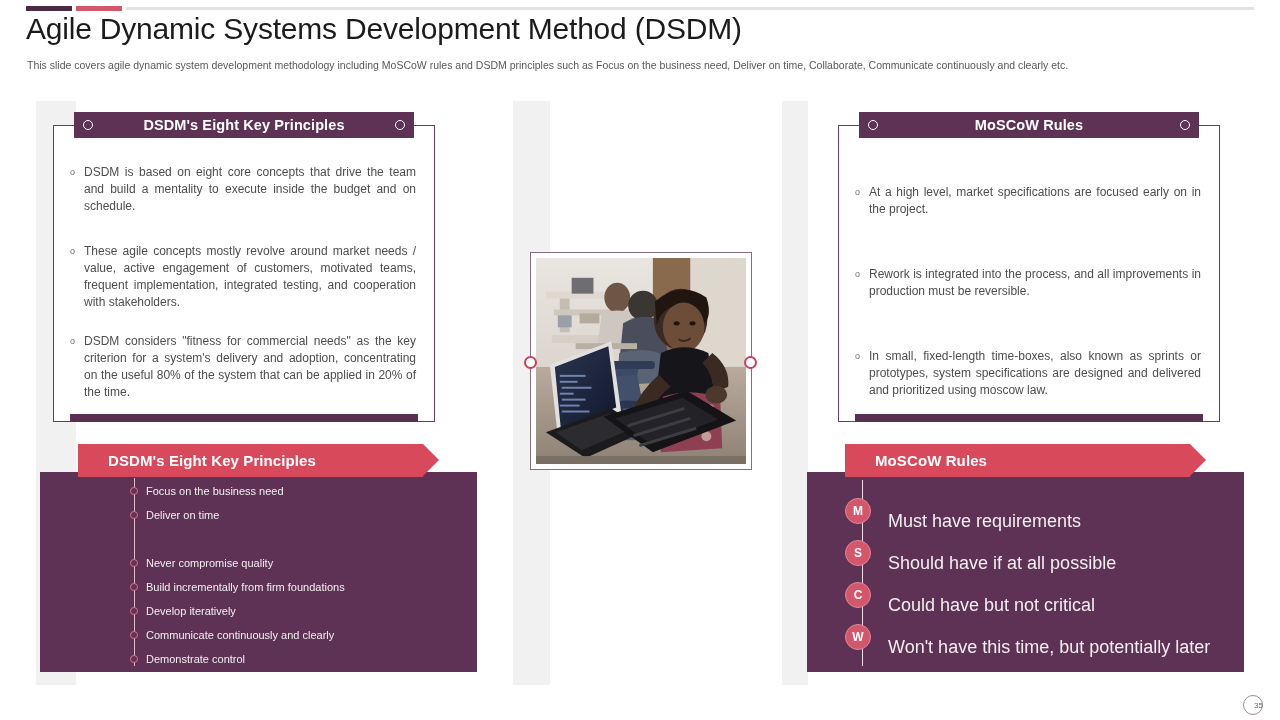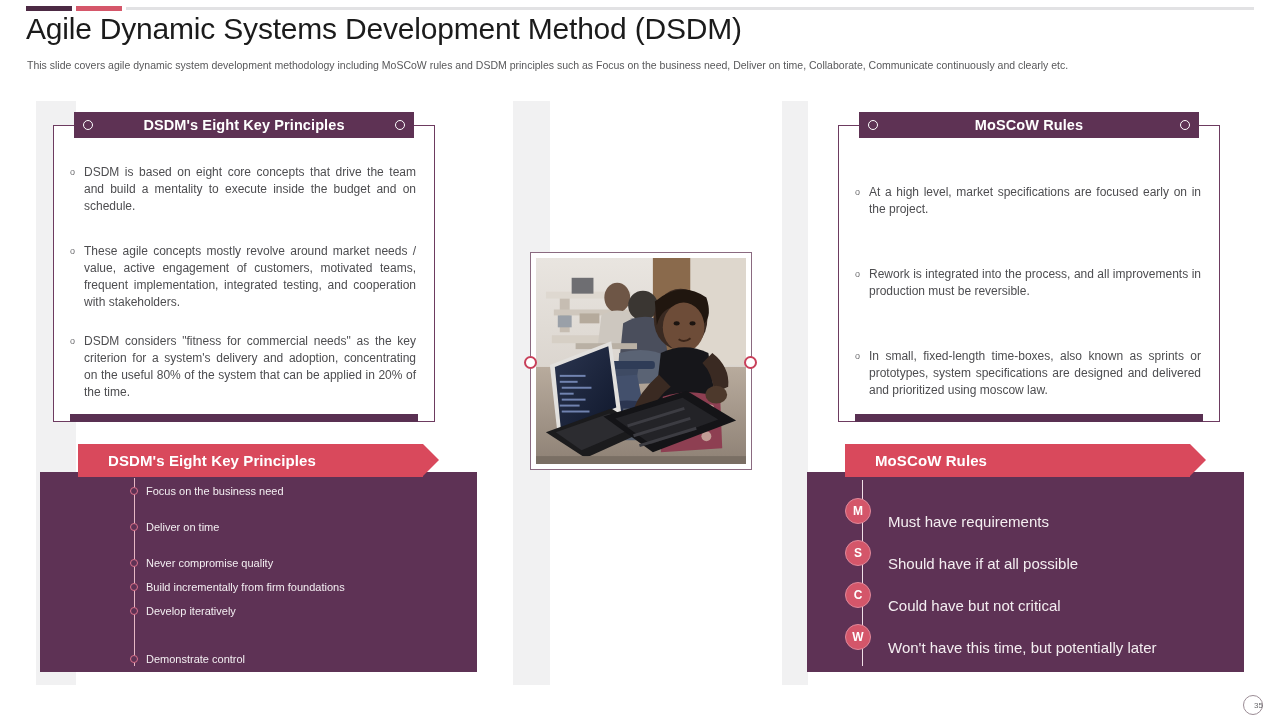--- a/index.html
+++ b/index.html
@@ -125,21 +125,21 @@
     width: 1.4px; background: #f0dfe6;
   }
   .mitem { position: absolute; left: 845px; height: 26px; display: flex; align-items: center; }
   .mbadge {
     width: 26px; height: 26px; border-radius: 50%;
     background: #d4566a; border: 1px solid #e0889a;
     color: #ffffff; font-size: 12px; font-weight: bold;
     display: flex; align-items: center; justify-content: center;
     flex: 0 0 auto;
   }
-  .mtext { margin-left: 17px; font-size: 15px; color: #f4eef1; white-space: nowrap; margin-top: 21px; }
+  .mtext { margin-left: 17px; font-size: 18px; color: #f4eef1; white-space: nowrap; margin-top: 21px; }
 
   
   .photo-frame {
     position: absolute; left: 530px; top: 252px;
     width: 222px; height: 218px;
     border: 1px solid #8a6a80; background: #ffffff; padding: 5px;
   }
   .photo { position: relative; width: 100%; height: 100%; overflow: hidden; background: #c9c3bd; }
   .conn-dot {
     position: absolute; top: 356px; width: 13px; height: 13px;
@@ -226,35 +226,39 @@
     <div class="card-underbar"></div>
   </div>
 
   <div class="lower left">
     <div class="plist">
       <div class="plist-line"></div>
       <div class="pitem" style="top:10px">
         <span class="pitem-dot"></span>
         <span class="pitem-label">Focus on the business need</span>
       </div>
-      <div class="pitem" style="top:46px">
+      <div class="pitem" style="top:34px">
         <span class="pitem-dot"></span>
         <span class="pitem-label">Deliver on time</span>
       </div>
       <div class="pitem" style="top:82px">
         <span class="pitem-dot"></span>
         <span class="pitem-label">Never compromise quality</span>
       </div>
       <div class="pitem" style="top:106px">
         <span class="pitem-dot"></span>
         <span class="pitem-label">Build incrementally from firm foundations</span>
       </div>
       <div class="pitem" style="top:130px">
         <span class="pitem-dot"></span>
         <span class="pitem-label">Develop iteratively</span>
+      </div>
+      <div class="pitem" style="top:154px">
+        <span class="pitem-dot"></span>
+        <span class="pitem-label">Communicate continuously and clearly</span>
       </div>
       <div class="pitem" style="top:178px">
         <span class="pitem-dot"></span>
         <span class="pitem-label">Demonstrate control</span>
       </div>
     </div>
   </div>
 
   <div class="lower right"></div>
   <div class="mlist-line"></div>

